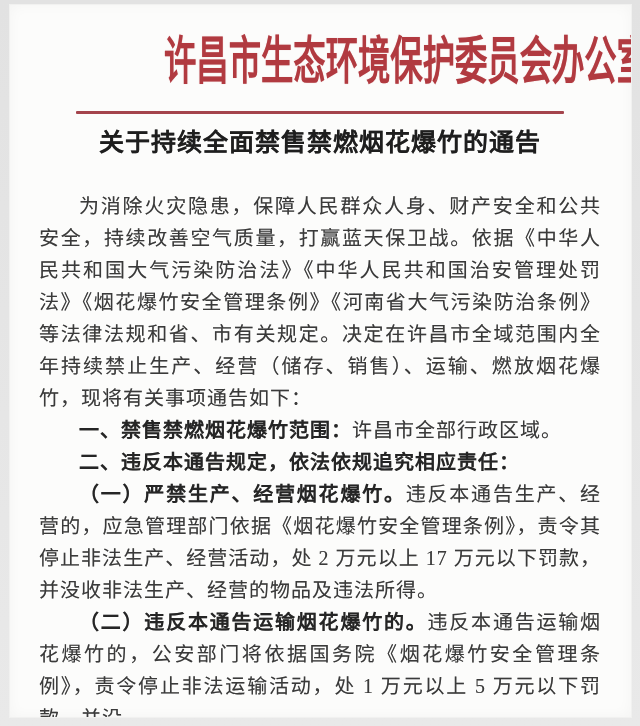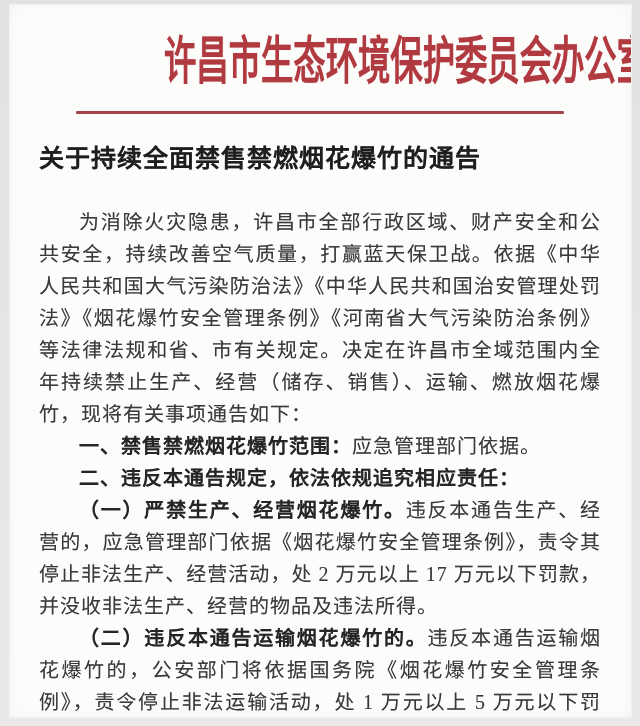--- a/index.html
+++ b/index.html
@@ -44,22 +44,22 @@
     white-space: nowrap;
   }
   .red-divider {
     width: 488px;
     height: 3px;
     margin: 18px auto 0 auto;
     background: #a4444c;
     border-radius: 1px;
   }
   .doc-title {
-    margin: 28px 0 0 0;
-    text-align: left;
+    margin: 12px 0 0 0;
+    text-align: center;
     font-size: 25px;
     font-weight: 700;
     letter-spacing: 1px;
     color: #1e1e1e;
     line-height: 34px;
     text-shadow: 0 0 0.5px rgba(0,0,0,0.55);
   }
   .doc-body {
     margin-top: 30px;
     font-size: 20px;
@@ -90,25 +90,25 @@
       <span class="letterhead">许昌市生态环境保护委员会办公室</span>
     </div>
 
     <div class="red-divider"></div>
 
     <h1 class="doc-title">关于持续全面禁售禁燃烟花爆竹的通告</h1>
 
     <div class="doc-body">
 
       <p class="para">
-        <span>为消除火灾隐患，许昌市全部行政区域、财产安全和公共安全，持续改善空气质量，打赢蓝天保卫战。依据《中华人民共和国大气污染防治法》《中华人民共和国治安管理处罚法》《烟花爆竹安全管理条例》《河南省大气污染防治条例》等法律法规和省、市有关规定。决定在许昌市全域范围内全年持续禁止生产、经营（储存、销售）、运输、燃放烟花爆竹，现将有关事项通告如下：</span>
+        <span>为消除火灾隐患，保障人民群众人身、财产安全和公共安全，持续改善空气质量，打赢蓝天保卫战。依据《中华人民共和国大气污染防治法》《中华人民共和国治安管理处罚法》《烟花爆竹安全管理条例》《河南省大气污染防治条例》等法律法规和省、市有关规定。决定在许昌市全域范围内全年持续禁止生产、经营（储存、销售）、运输、燃放烟花爆竹，现将有关事项通告如下：</span>
       </p>
 
       <p class="para">
-        <span class="lead">一、禁售禁燃烟花爆竹范围：</span><span>应急管理部门依据。</span>
+        <span class="lead">一、禁售禁燃烟花爆竹范围：</span><span>许昌市全部行政区域。</span>
       </p>
 
       <p class="para">
         <span class="lead">二、违反本通告规定，依法依规追究相应责任：</span><span></span>
       </p>
 
       <p class="para">
         <span class="lead">（一）严禁生产、经营烟花爆竹。</span><span>违反本通告生产、经营的，应急管理部门依据《烟花爆竹安全管理条例》，责令其停止非法生产、经营活动，处 2 万元以上 17 万元以下罚款，并没收非法生产、经营的物品及违法所得。</span>
       </p>
 

